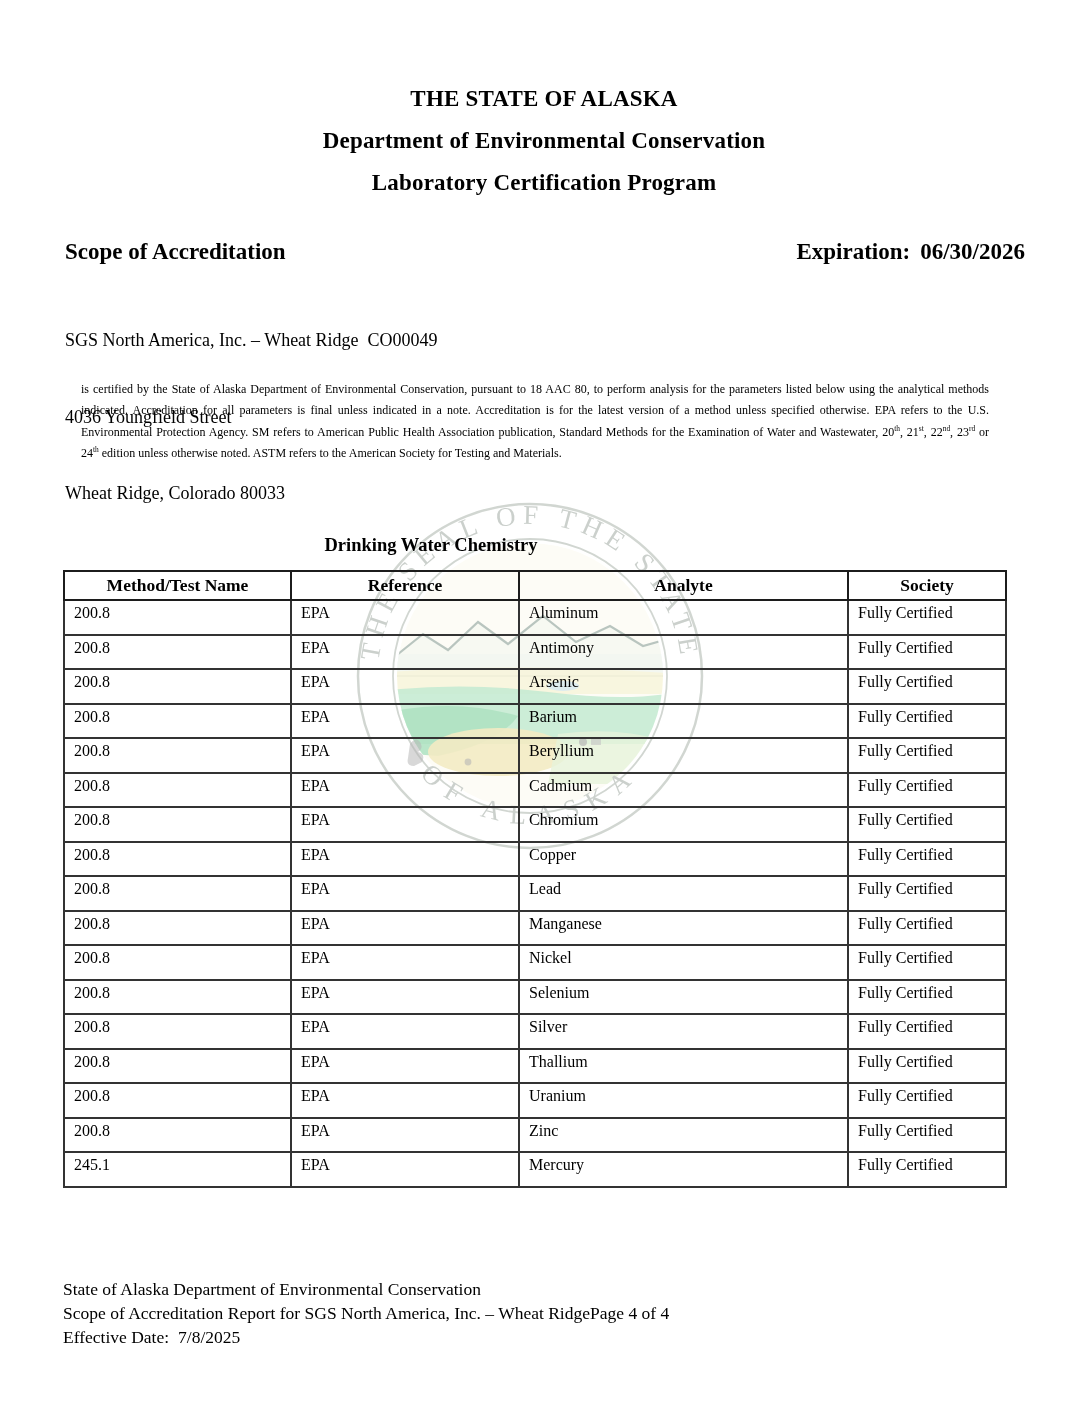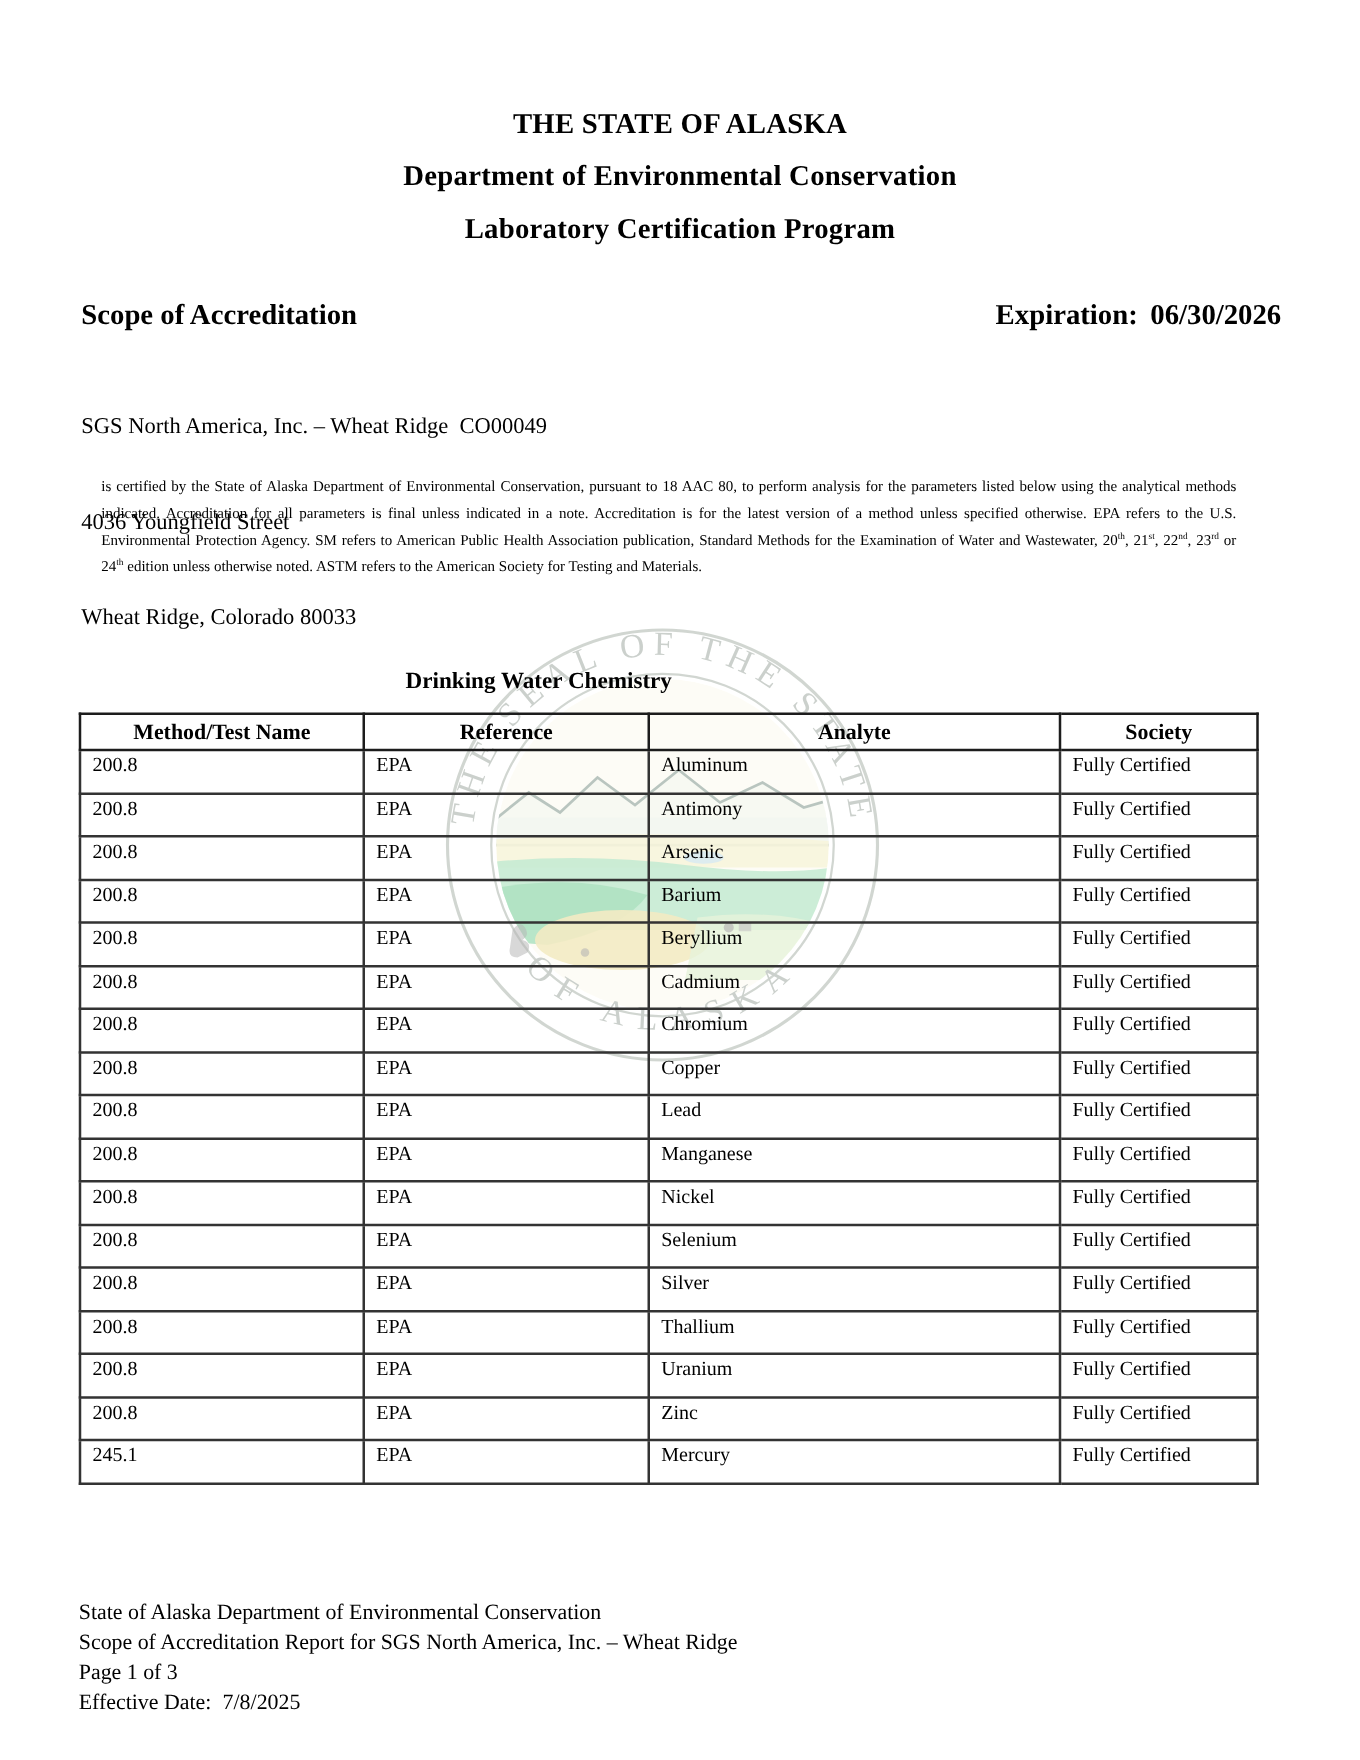--- a/index.html
+++ b/index.html
@@ -104,21 +104,21 @@
   }
   
   .footer {
     position: absolute;
     top: 1277px; left: 63px; width: 962px;
     font-family: Liberation Serif, serif;
     font-size: 17.5px;
     line-height: 24px;
     color: #000;
   }
-  .footer-line2 { display: flex; justify-content: flex-start; flex-direction: column; }
+  .footer-line2 { display: flex; justify-content: flex-start; }
   .eff-value { margin-left: 9px; }
 </style>
 </head>
 <body>
 
 <div class="page">
 
   <svg class="watermark" viewBox="0 0 364 364" opacity="0.5">
     <defs>
       <clipPath id="sceneClip">
@@ -317,21 +317,21 @@
     <td>Fully Certified</td>
   </tr>
 
 </tbody>
     </table>
 
     <div class="footer">
       <div>State of Alaska Department of Environmental Conservation</div>
       <div class="footer-line2">
         <span>Scope of Accreditation Report for SGS North America, Inc. – Wheat Ridge</span>
-        <span>Page 1 of 3</span>
+        <span>Page 4 of 4</span>
       </div>
       <div>
         <span>Effective Date:</span><span class="eff-value">7/8/2025</span>
       </div>
     </div>
 
   </div>
 </div>
 
 </body></html>

